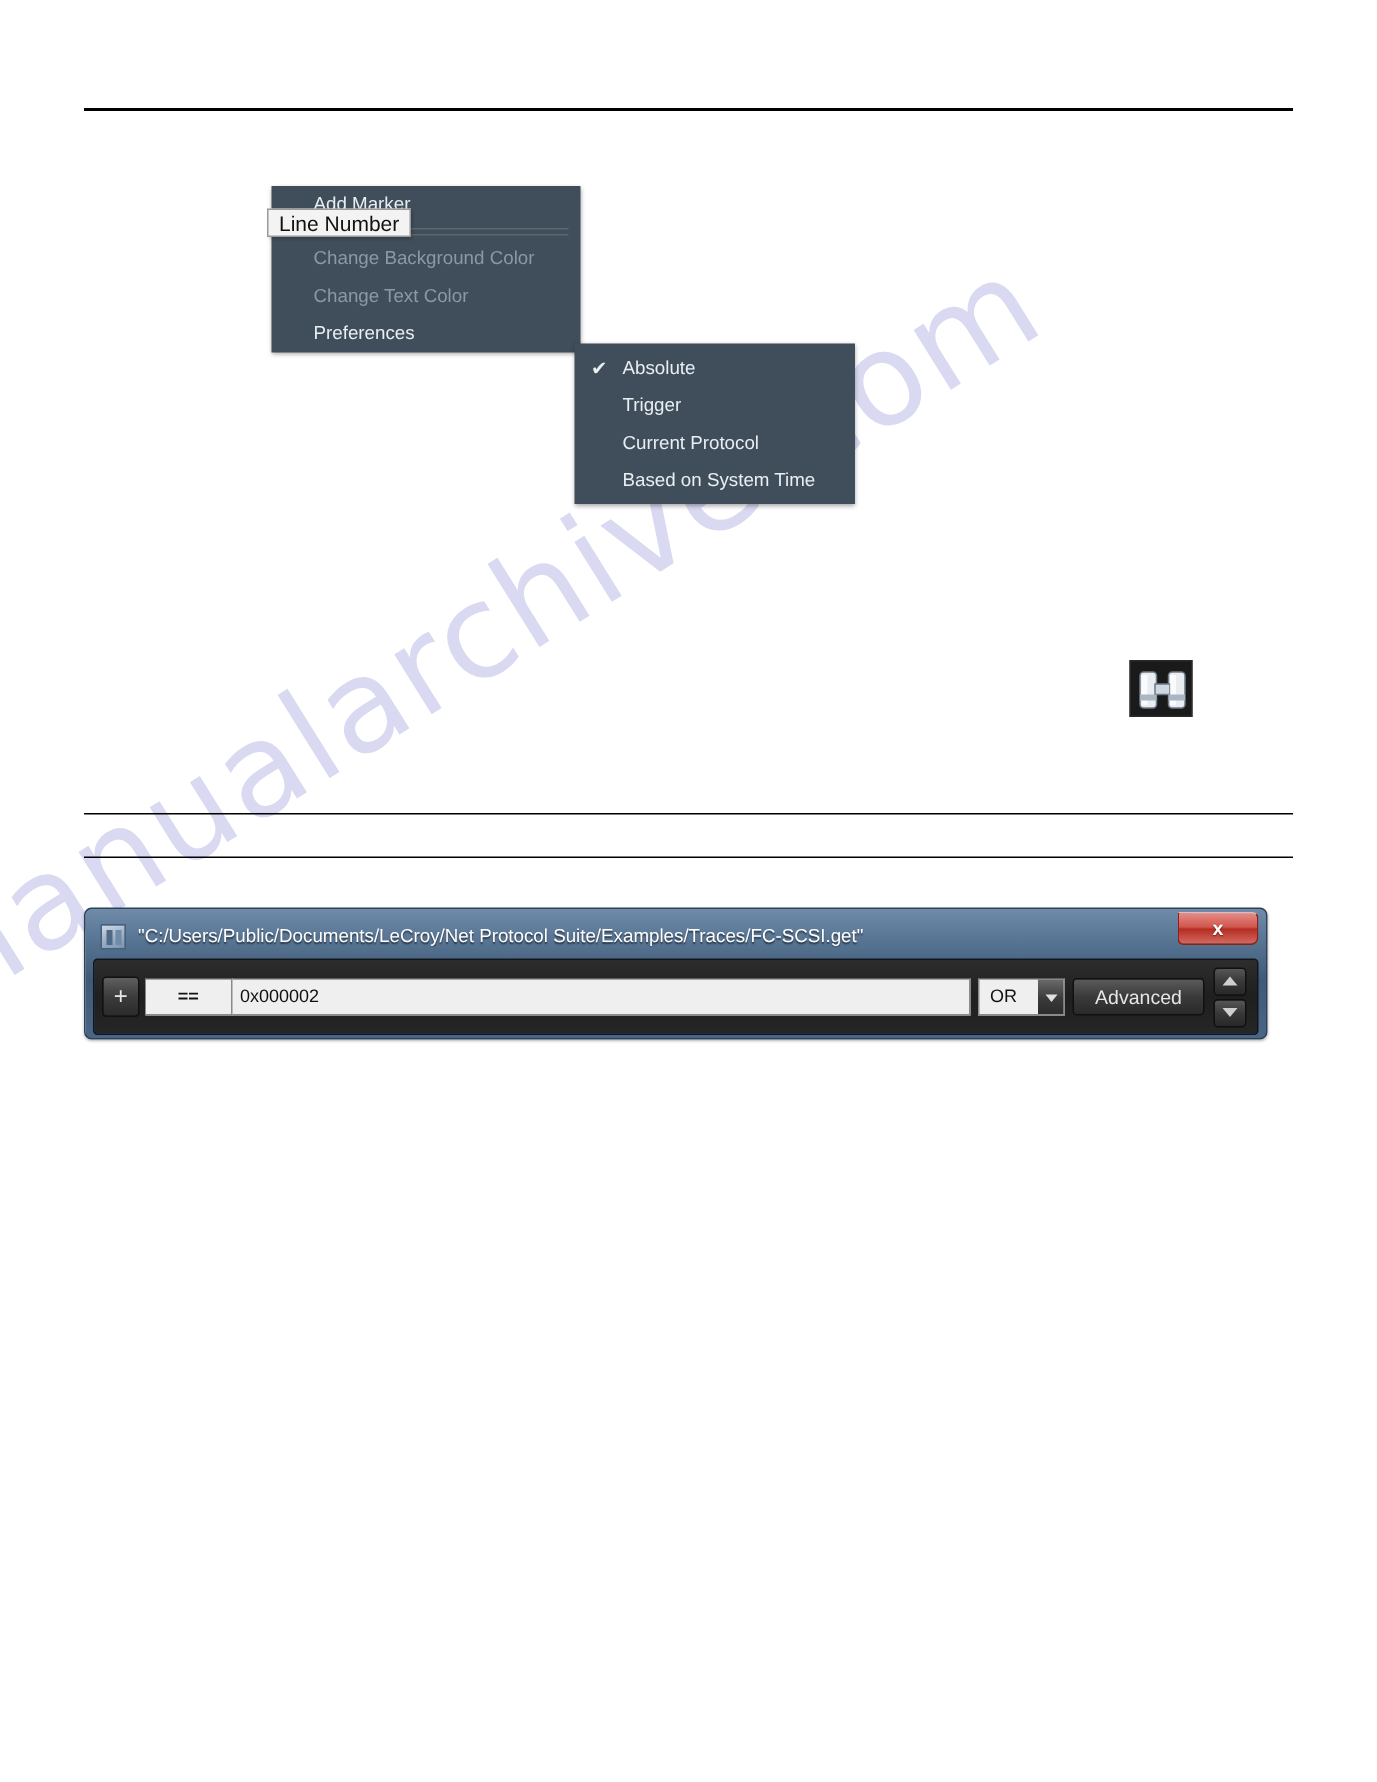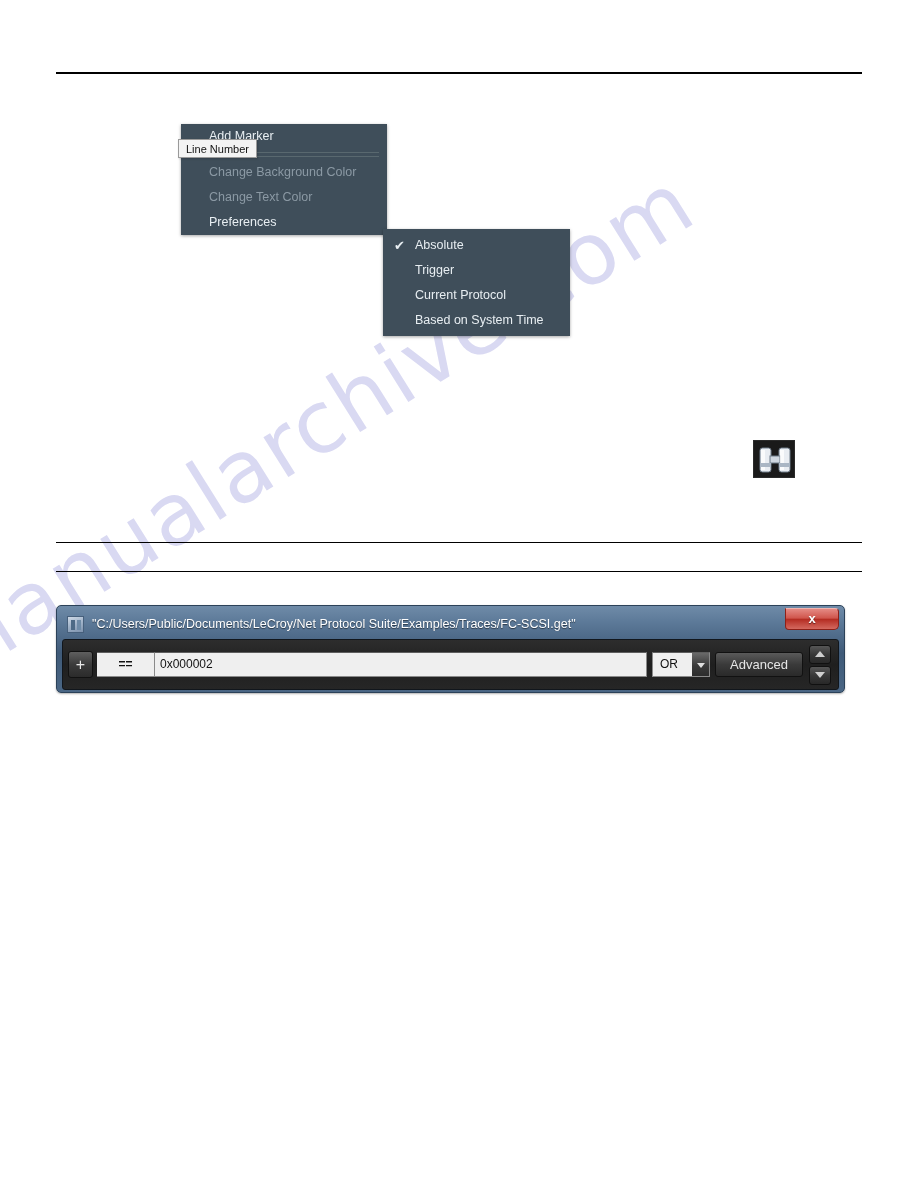--- a/index.html
+++ b/index.html
@@ -92,21 +92,21 @@
   .tooltip {
     position: absolute;
     left: 178px;
     top: 139px;
     height: 19px;
     line-height: 19px;
     padding: 0 7px;
     background: #f3f3f3;
     border: 1px solid #9a9a9a;
     color: #111111;
-    font-size: 11px;
+    font-size: 14px;
     white-space: nowrap;
     z-index: 20;
     box-shadow: 1px 1px 2px rgba(0,0,0,0.18);
   }
 
   
   .ctx-submenu {
     position: absolute;
     left: 383px;
     top: 229px;

